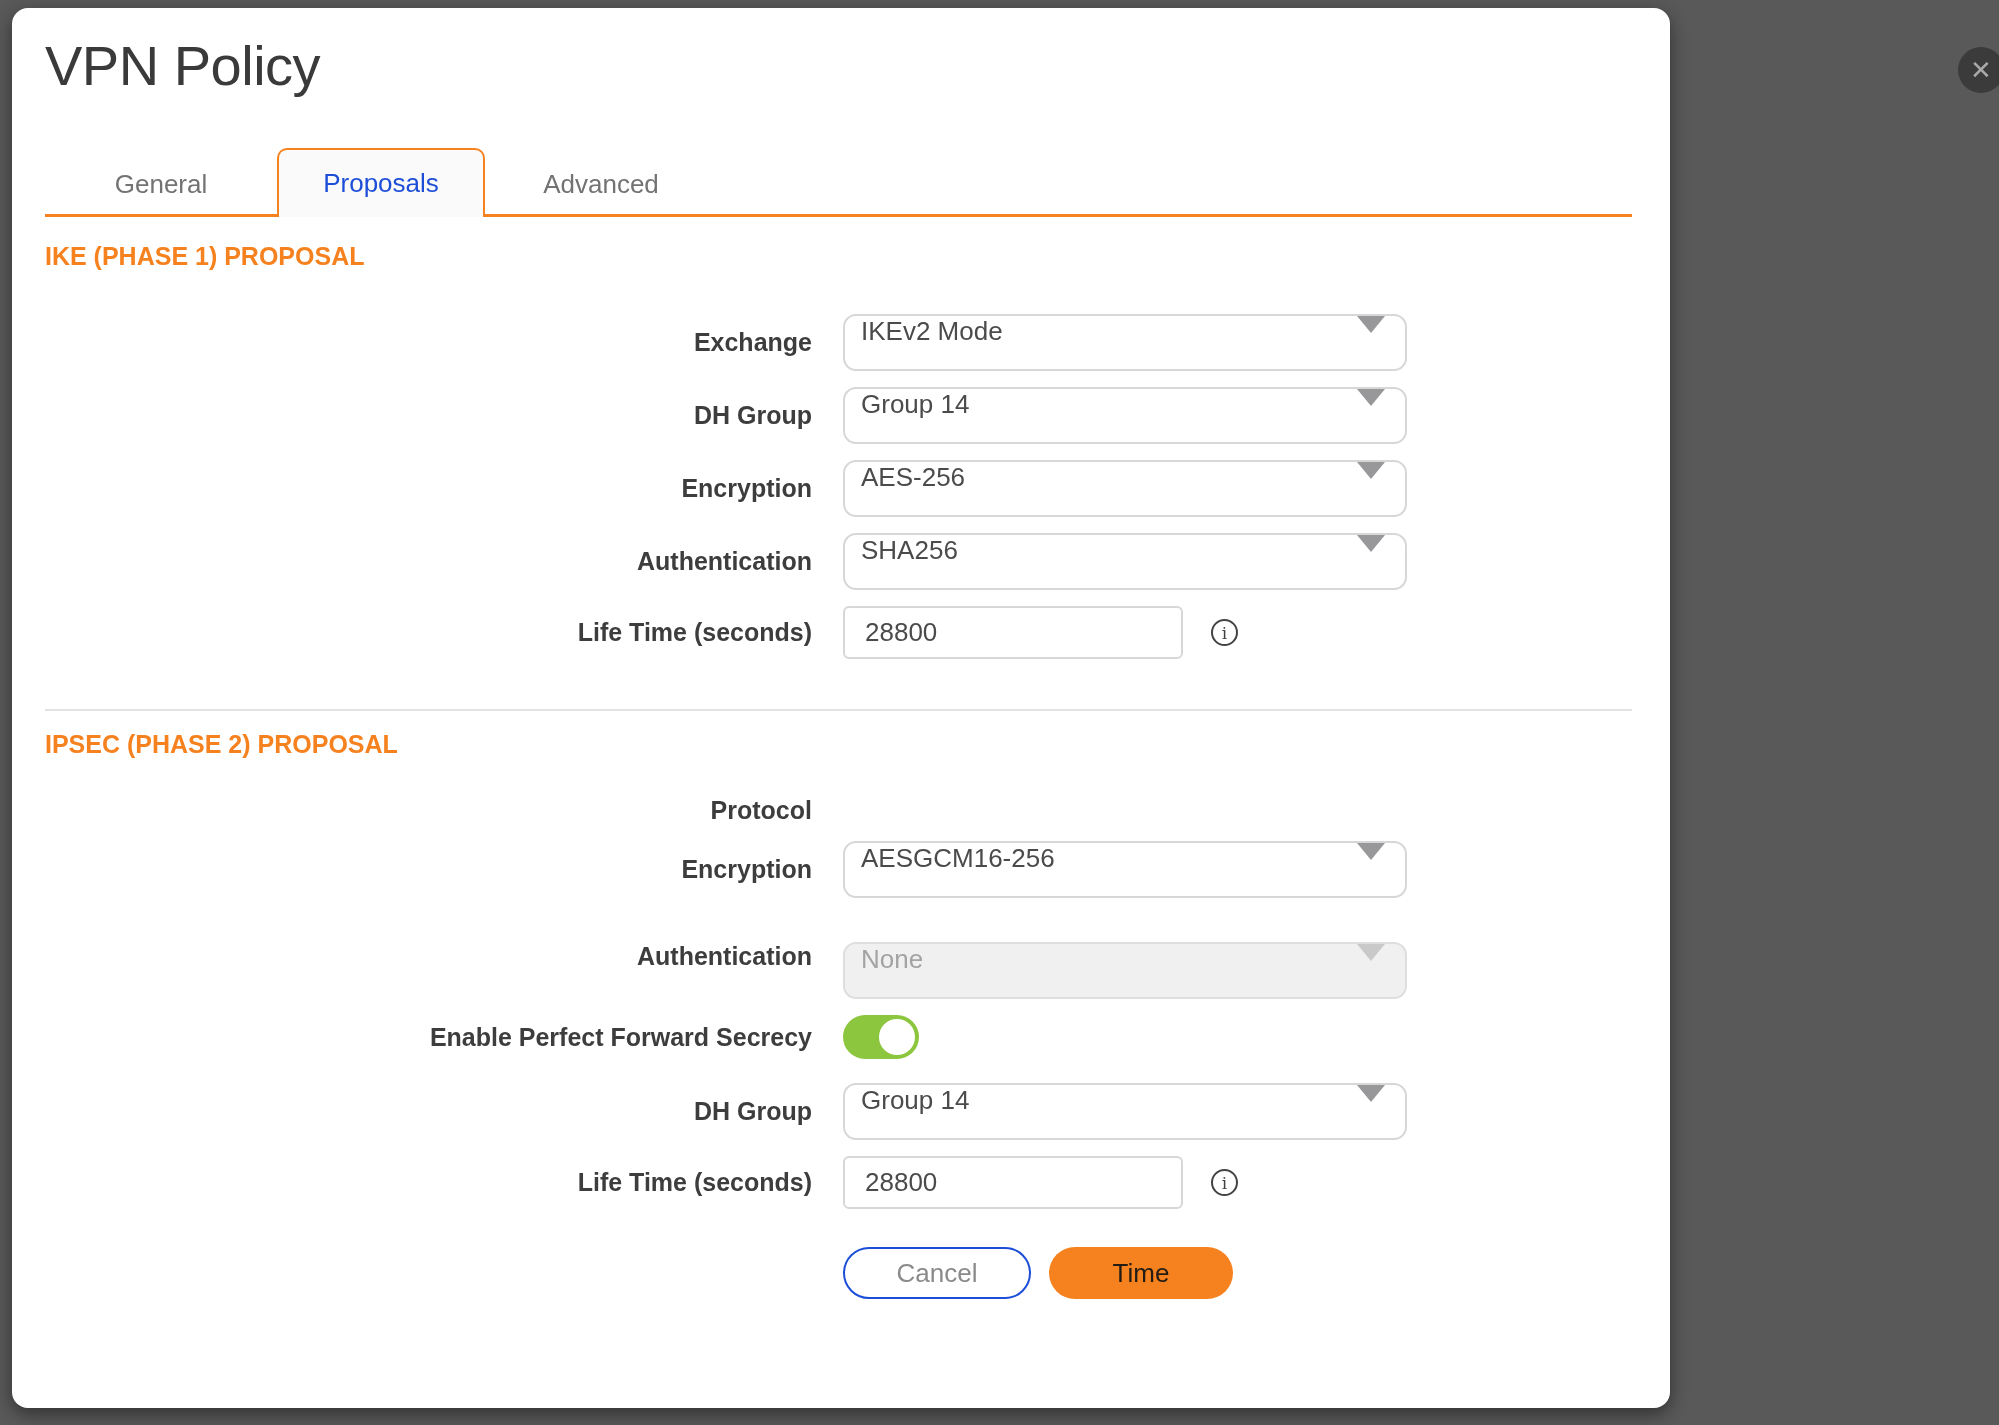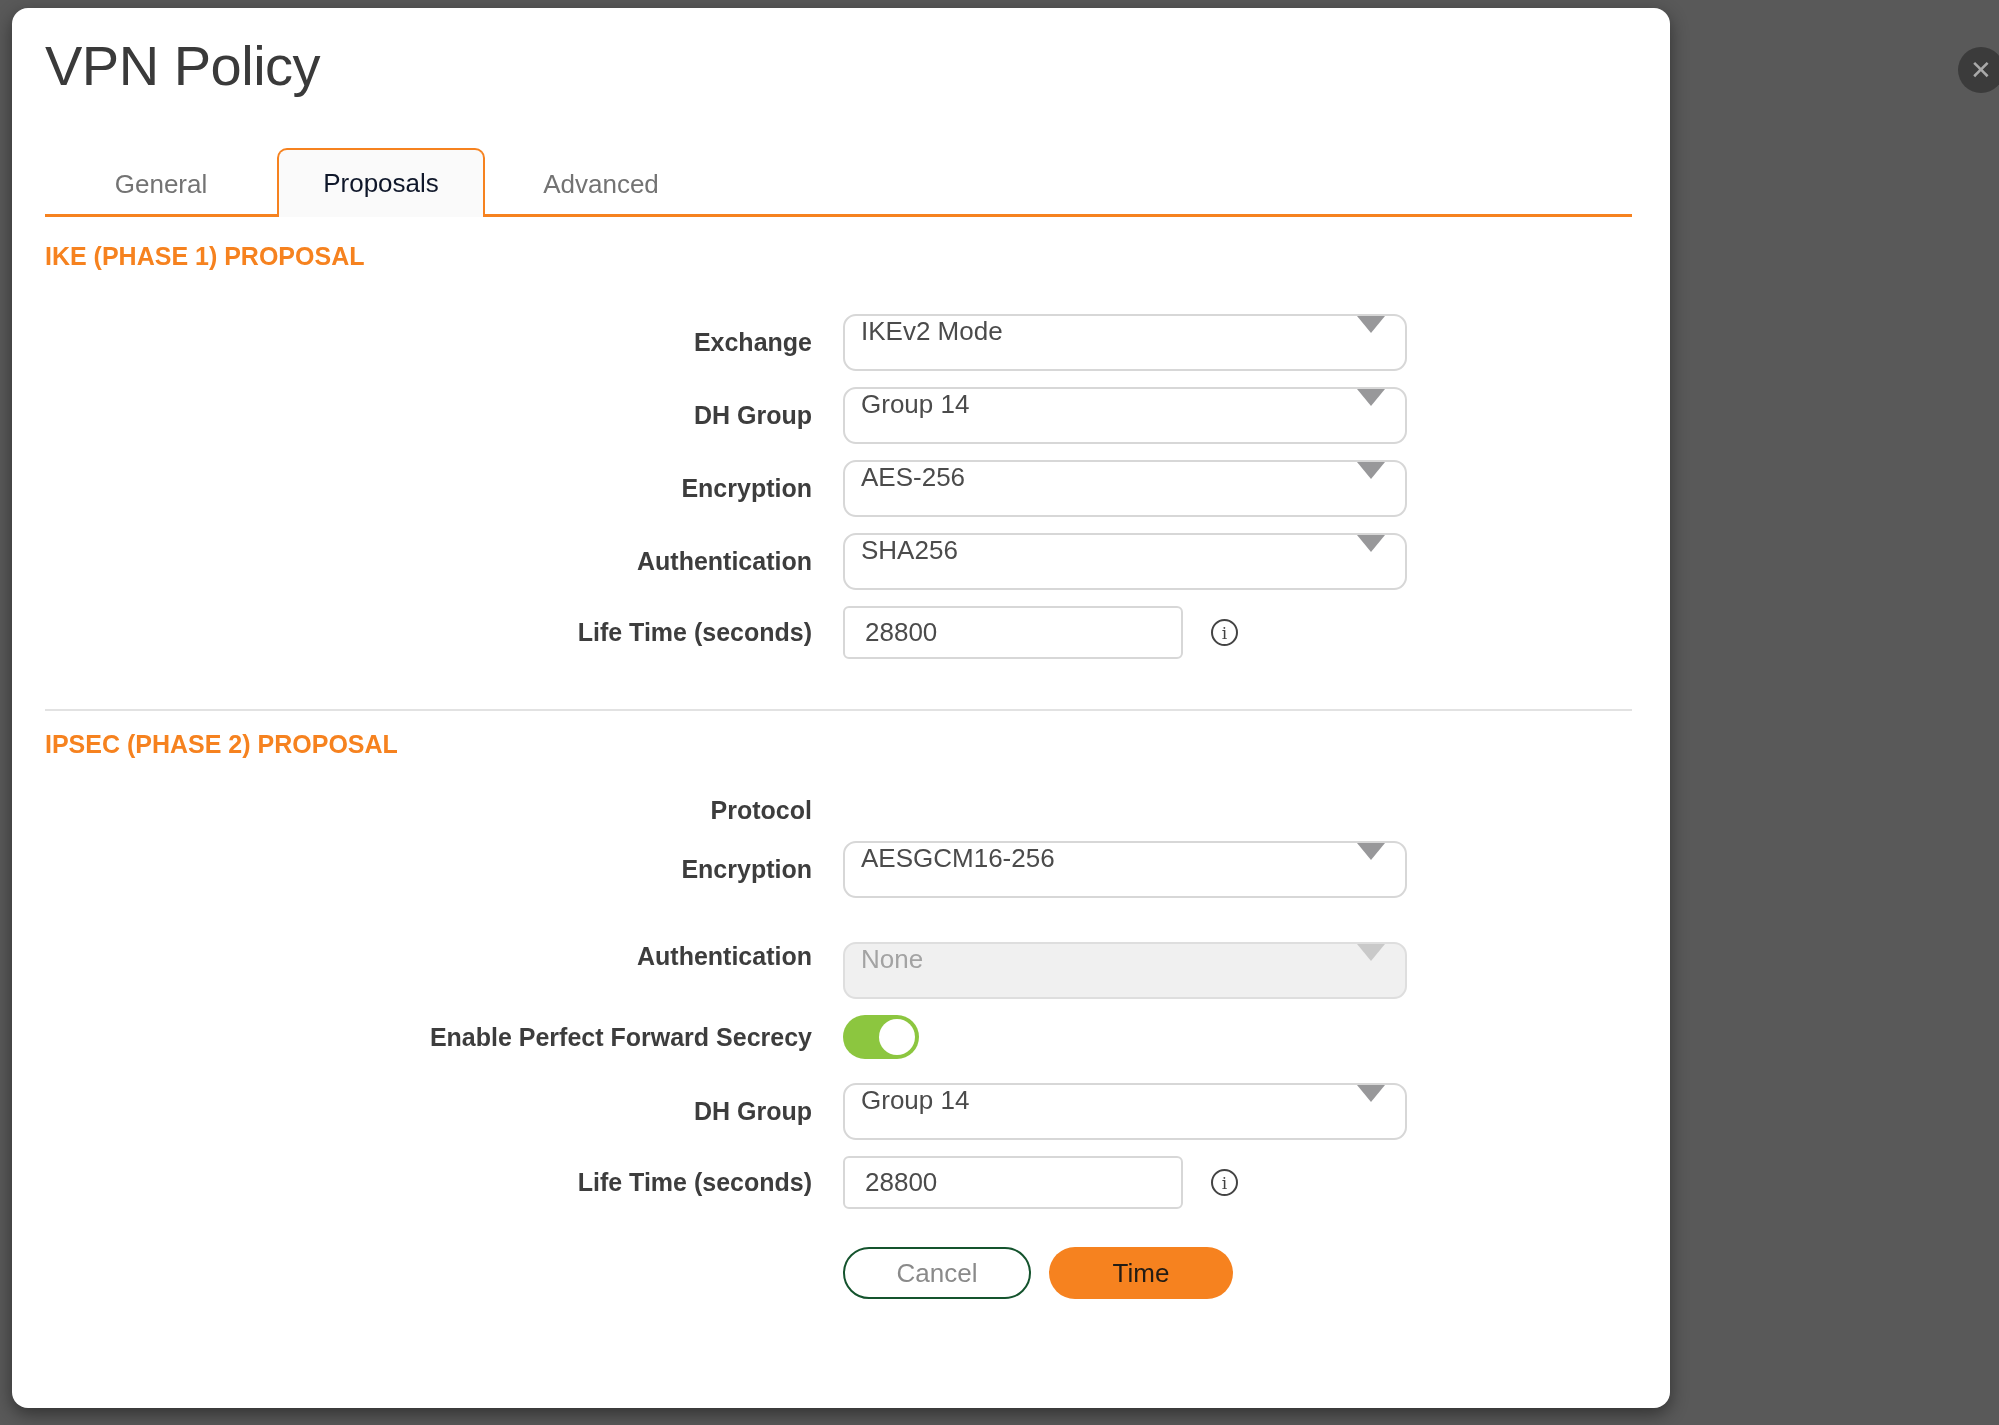--- a/index.html
+++ b/index.html
@@ -69,21 +69,21 @@
     color:#737373;
     cursor:pointer;
     position:relative;
   }
   .tab.active{
     height:69px;
     background:#fafafa;
     border:2px solid var(--accent);
     border-bottom:none;
     border-radius:10px 10px 0 0;
-    color:#0f172a;
+    color:#1d4ed8;
     z-index:1;
     margin-top:44px;
   }
   
   .section-heading{
     margin-top:24px;
     font-size:25px;
     font-weight:700;
     color:var(--accent);
     line-height:31px;
@@ -182,21 +182,21 @@
   .btn{
     height:52px;
     border-radius:26px;
     display:flex;align-items:center;justify-content:center;
     font-size:26px;
     cursor:pointer;
   }
   .btn-cancel{
     width:188px;
     background:#ffffff;
-    border:2px solid #14532d;
+    border:2px solid #1d4ed8;
     color:#8a8a8a;
   }
   .btn-save{
     width:184px;
     margin-left:18px;
     background:var(--accent);
     color:#221c15;
     font-weight:500;
   }
 </style>

